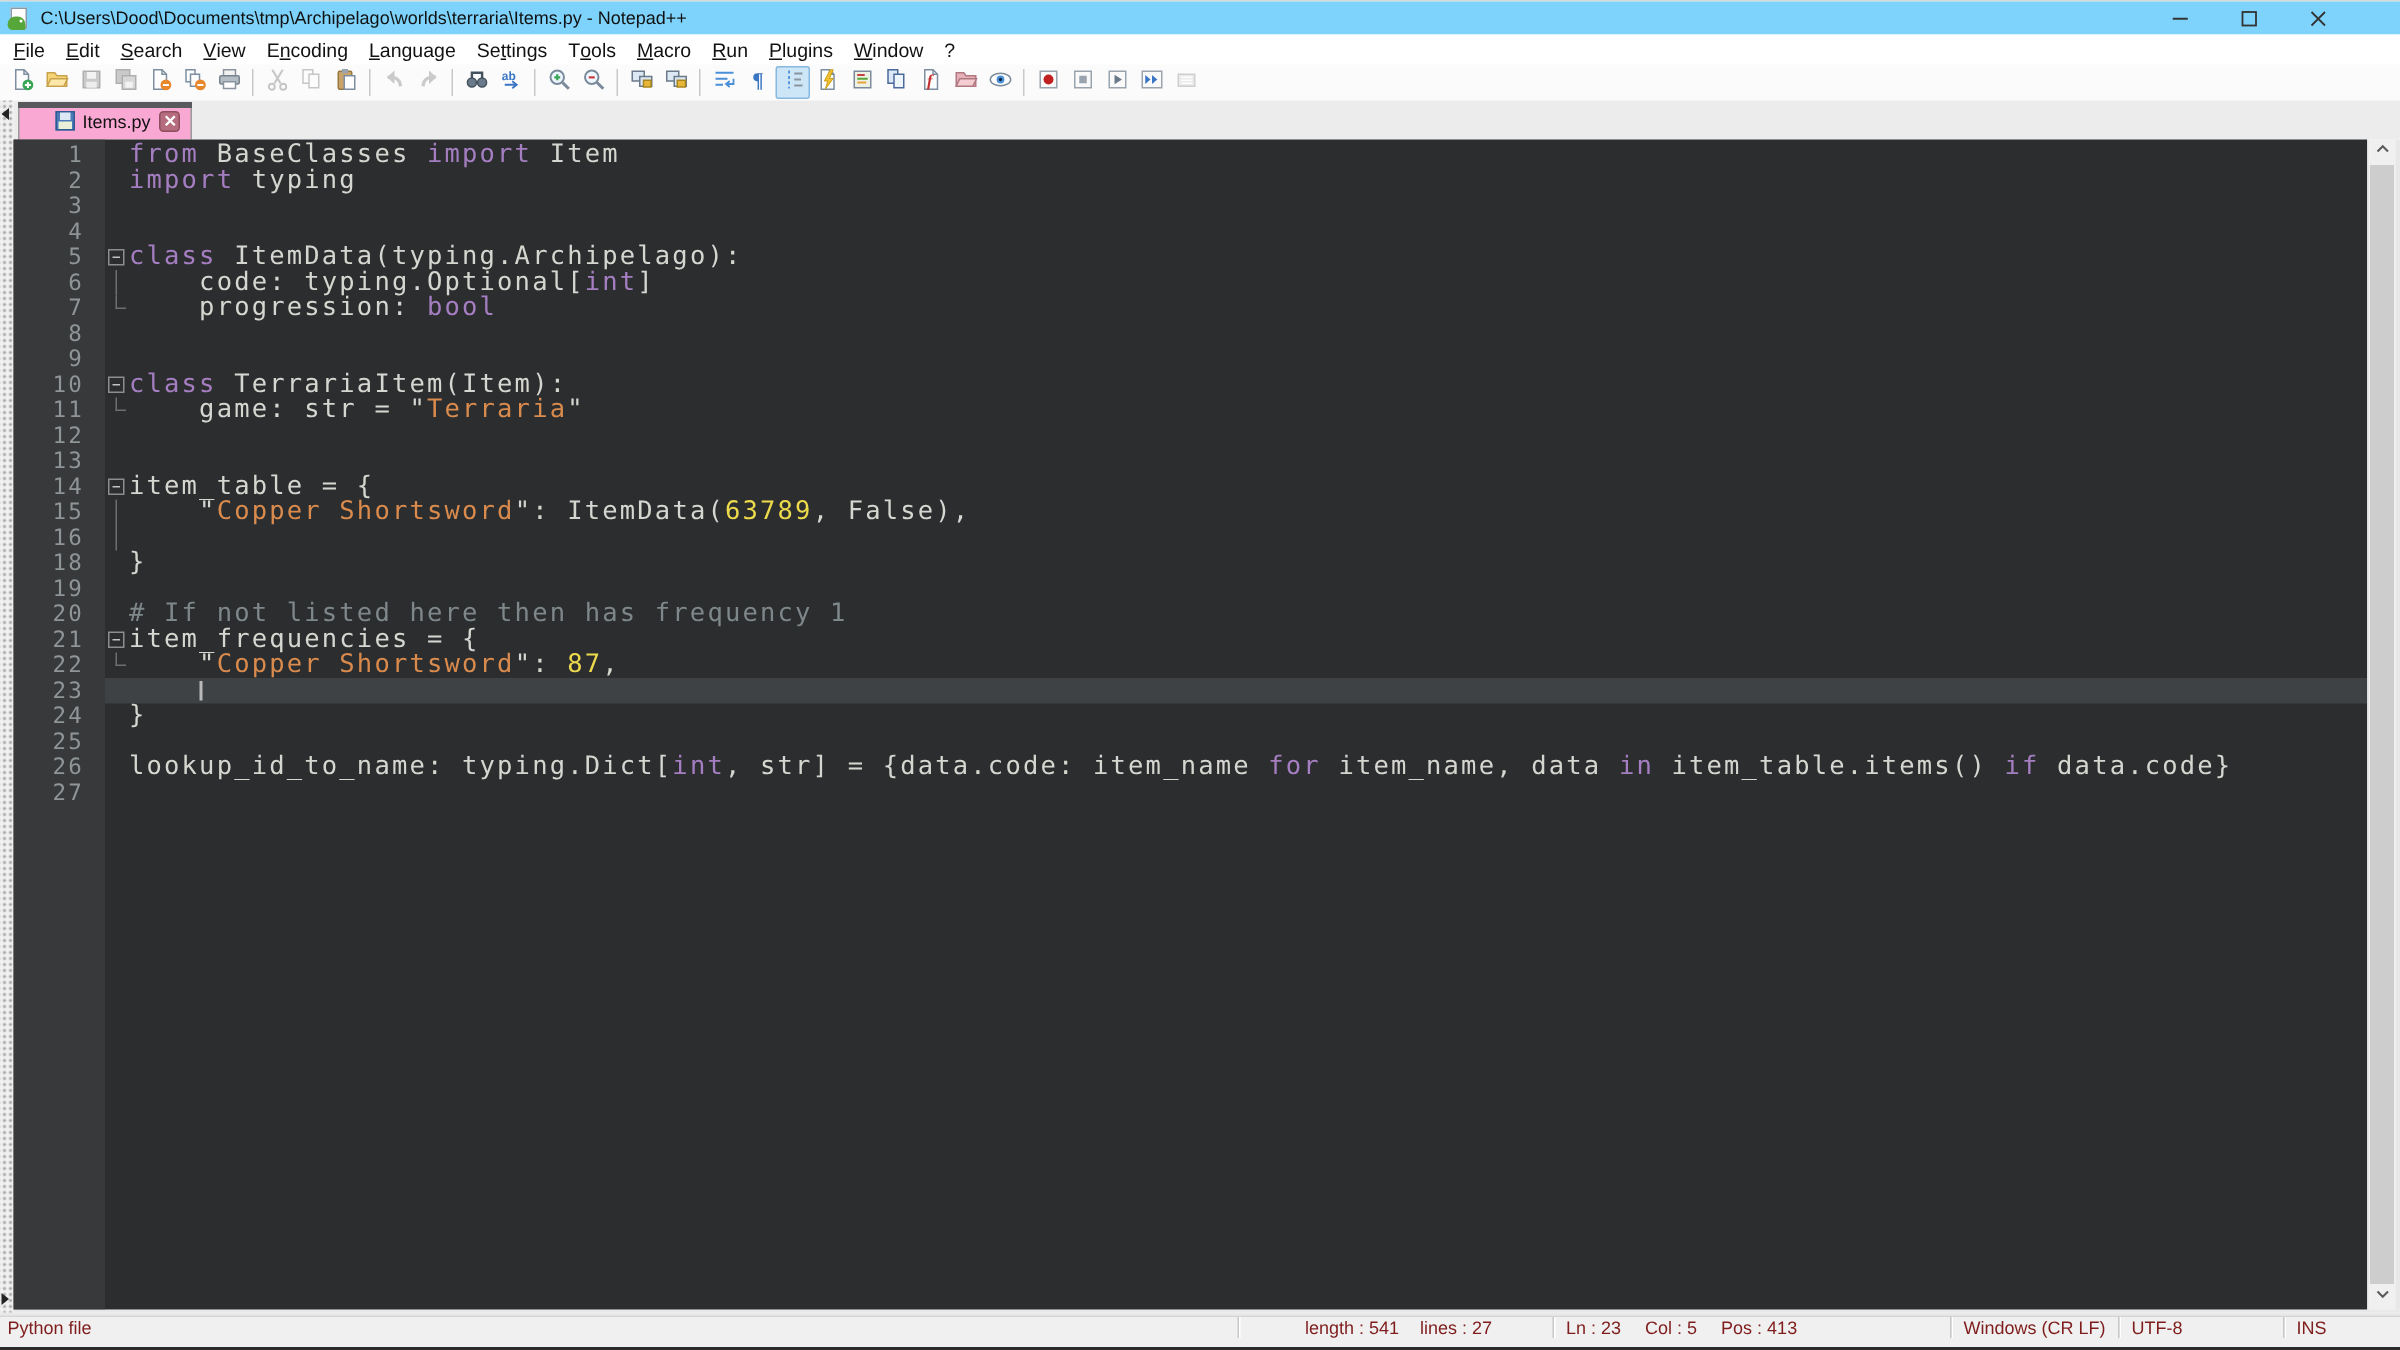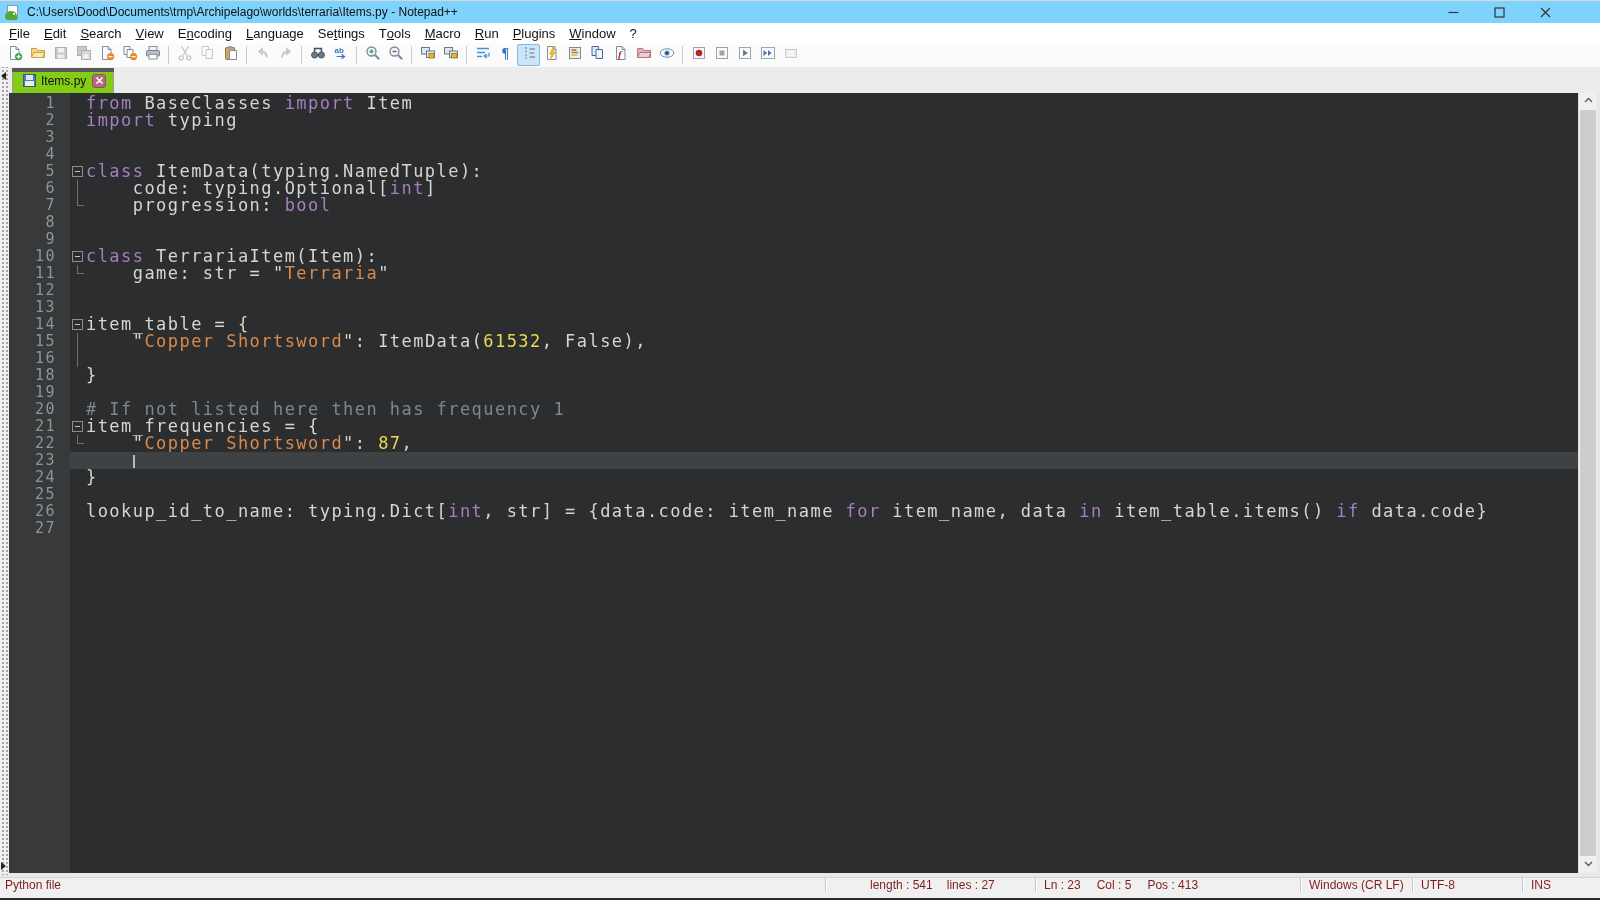--- a/index.html
+++ b/index.html
@@ -34,21 +34,21 @@
   
   .main-row { height:808px; display:flex; flex:none; }
   .dock-grip { width:9px; background:#f0f0f0 radial-gradient(#a6a6a6 1px, transparent 1.1px); background-size:4px 4px; background-position:1px 2px; position:relative; flex:none; }
   .grip-arrow { position:absolute; left:1px; width:0; height:0; }
   .grip-arrow.top { top:5px; border-top:4px solid transparent; border-bottom:4px solid transparent; border-right:5px solid #222; }
   .grip-arrow.bottom { bottom:5px; border-top:4px solid transparent; border-bottom:4px solid transparent; border-left:5px solid #222; }
   .main-col { flex:1; display:flex; flex-direction:column; min-width:0; }
 
   
   .tabbar { height:26px; background:#ececec; display:flex; align-items:flex-end; padding-left:3px; flex:none; }
-  .tab { height:25px; background:#84cc16; border:1px solid #9a9a9a; border-bottom:none; border-top:none; display:flex; align-items:center; padding:0 7px 0 10px; position:relative; }
+  .tab { height:25px; background:#f9a8d4; border:1px solid #9a9a9a; border-bottom:none; border-top:none; display:flex; align-items:center; padding:0 7px 0 24px; position:relative; }
   .tab::before { content:""; position:absolute; left:-1px; right:-1px; top:0; height:4px; background:#57595c; }
   .tab-save-icon { width:13px; height:13px; position:relative; margin-right:5px; background:#4a7ab8; border:1px solid #2f5a92; flex:none; }
   .tab-save-icon::before { content:""; position:absolute; left:2px; top:0; width:7px; height:5px; background:#dce8f4; }
   .tab-save-icon::after { content:""; position:absolute; left:1px; bottom:0; width:9px; height:5px; background:#e8f0d8; }
   .tab-label { font-size:12px; color:#111; margin-right:6px; white-space:nowrap; }
   .tab-close { width:14px; height:14px; background:#b56d7e; border:1px solid #8e4e5e; border-radius:3px; display:flex; align-items:center; justify-content:center; flex:none; }
   .tab-close svg { display:block; }
 
   
   .editor { flex:1; display:flex; min-height:0; border-bottom:2px solid #e8e8e8; }
@@ -414,21 +414,21 @@
                 <div class="ln">4</div>
                 <div class="hl">
                   <div class="fold"></div>
                   <div class="code"></div>
                 </div>
               </div>
               <div class="row">
                 <div class="ln">5</div>
                 <div class="hl">
                   <div class="fold box"></div>
-                  <div class="code"><span class="tk-k">class</span><span class="tk-d"> ItemData(typing.NamedTuple):</span></div>
+                  <div class="code"><span class="tk-k">class</span><span class="tk-d"> ItemData(typing.Archipelago):</span></div>
                 </div>
               </div>
               <div class="row">
                 <div class="ln">6</div>
                 <div class="hl">
                   <div class="fold line"></div>
                   <div class="code"><span class="tk-d">    code: typing.Optional[</span><span class="tk-k">int</span><span class="tk-d">]</span></div>
                 </div>
               </div>
               <div class="row">
@@ -484,21 +484,21 @@
                 <div class="ln">14</div>
                 <div class="hl">
                   <div class="fold box"></div>
                   <div class="code"><span class="tk-d">item_table = {</span></div>
                 </div>
               </div>
               <div class="row">
                 <div class="ln">15</div>
                 <div class="hl">
                   <div class="fold line"></div>
-                  <div class="code"><span class="tk-d">    "</span><span class="tk-s">Copper Shortsword</span><span class="tk-d">": ItemData(</span><span class="tk-n">61532</span><span class="tk-d">, False),</span></div>
+                  <div class="code"><span class="tk-d">    "</span><span class="tk-s">Copper Shortsword</span><span class="tk-d">": ItemData(</span><span class="tk-n">63789</span><span class="tk-d">, False),</span></div>
                 </div>
               </div>
               <div class="row">
                 <div class="ln">16</div>
                 <div class="hl">
                   <div class="fold line"></div>
                   <div class="code"></div>
                 </div>
               </div>
               <div class="row">

